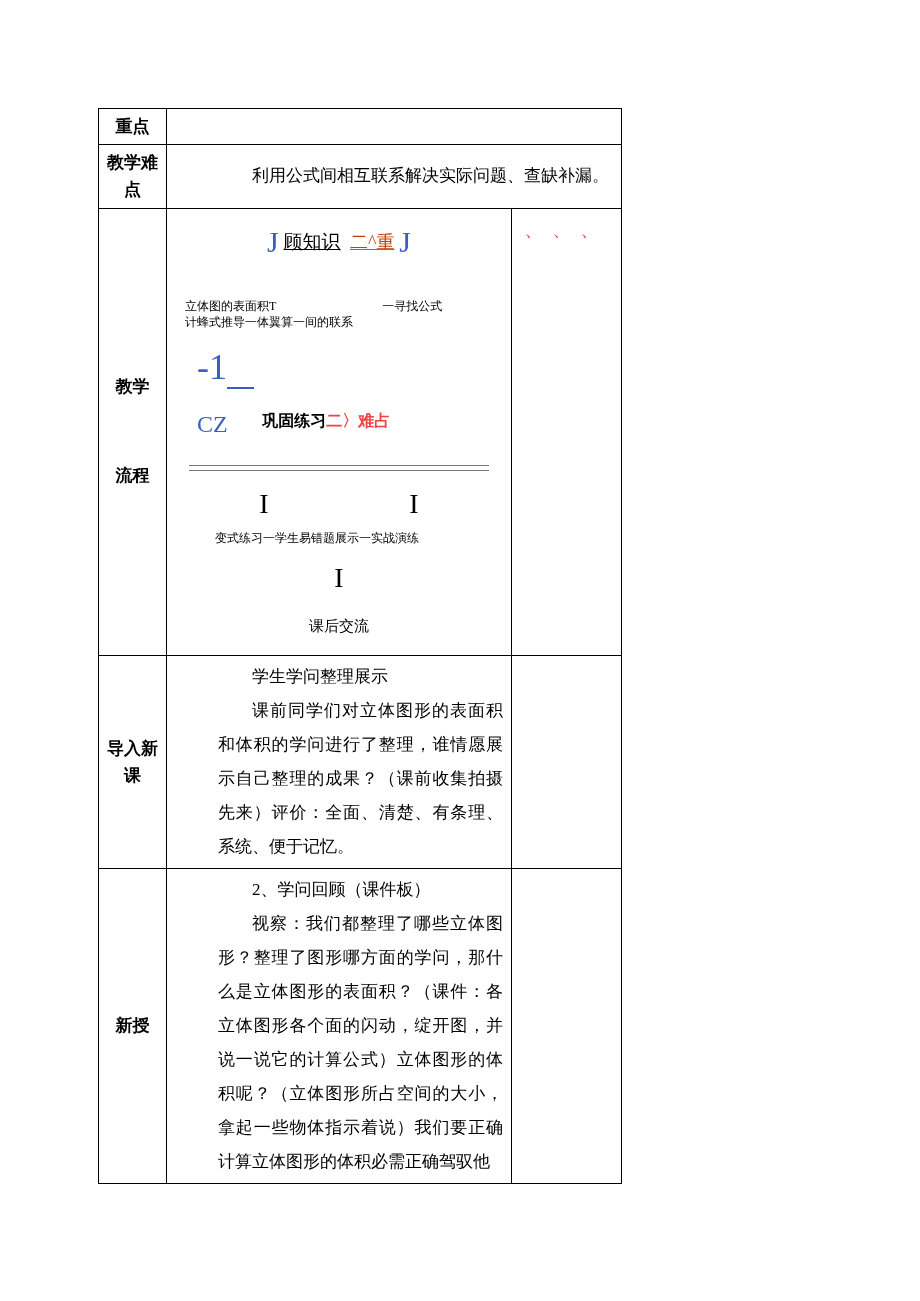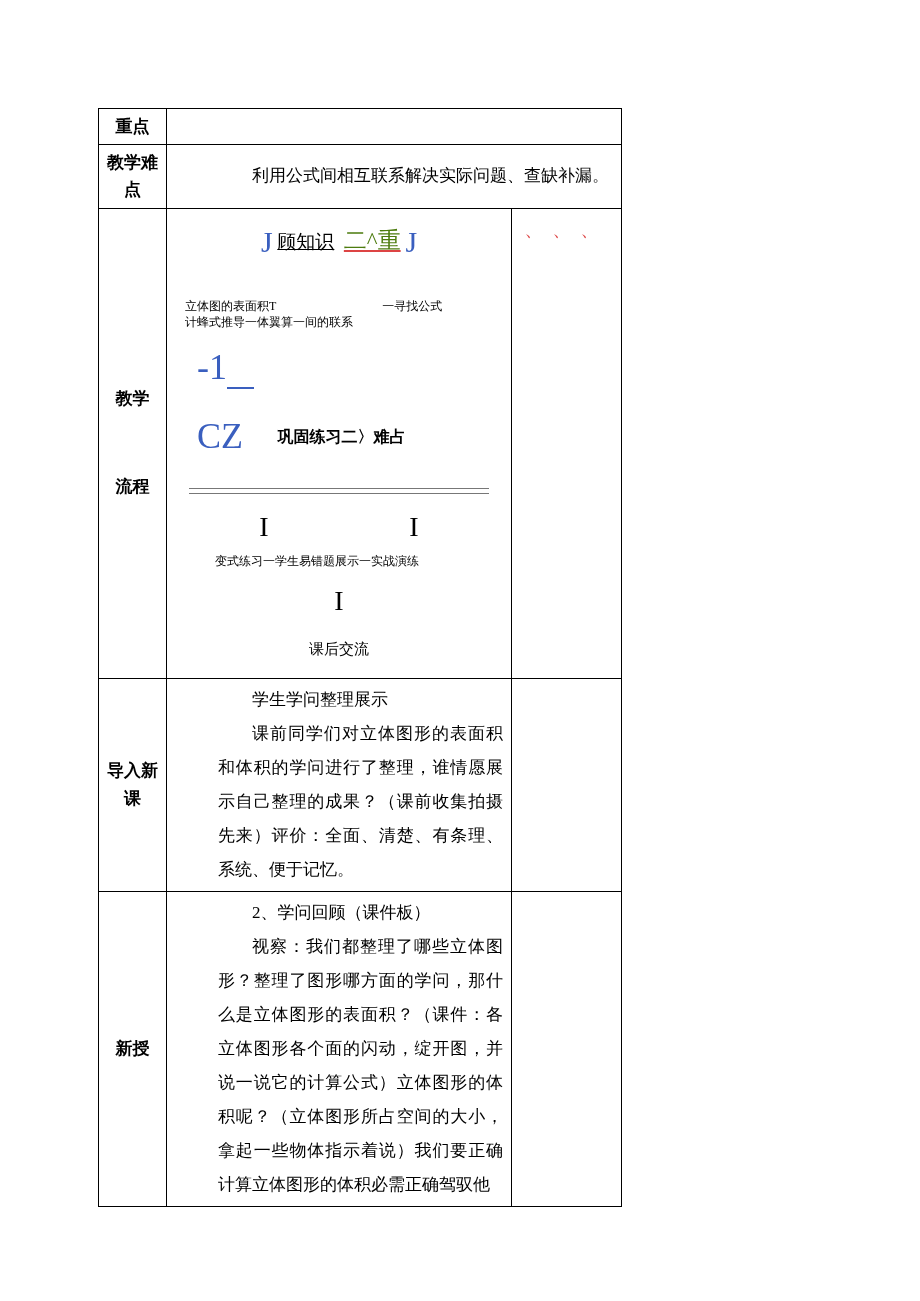--- a/index.html
+++ b/index.html
@@ -49,24 +49,24 @@
     line-height: 1.5;
     margin: 6px 0 18px 0;
   }
   .big-letter {
     font-family: "Times New Roman", serif;
     font-size: 30px;
     color: #3a5fbf;
     vertical-align: -4px;
   }
   .red-annot {
-    color: #4d7c0f;
+    color: #c2410c;
     text-decoration: underline;
     text-decoration-color: #d44;
-    font-size: 23px;
+    font-size: 18px;
     font-family: Liberation Serif, serif;
   }
   .small-line {
     font-family: "SimSun", serif;
     font-size: 12px;
     line-height: 1.4;
     color: #000;
   }
   .block-left {
     margin-left: 10px;
@@ -80,32 +80,32 @@
   .minus-one .uline {
     border-bottom: 2px solid #3a5fbf;
     padding-bottom: 0px;
   }
   .cz-line {
     margin-left: 22px;
     font-size: 18px;
   }
   .cz {
     font-family: "Times New Roman", serif;
-    font-size: 36px;
+    font-size: 24px;
     color: #3a5fbf;
     vertical-align: -6px;
   }
   .consolidate {
     font-family: "Microsoft YaHei", sans-serif;
     font-size: 16px;
     font-weight: bold;
     margin-left: 30px;
   }
   .red-arrow {
-    color: #000000;
+    color: #ef4444;
   }
   .hr-line {
     border-top: 1px solid #777;
     margin: 18px 14px 0 14px;
   }
   .hr-line2 {
     border-top: 1px solid #777;
     margin: 4px 14px 0 14px;
   }
   .serif-marks {

